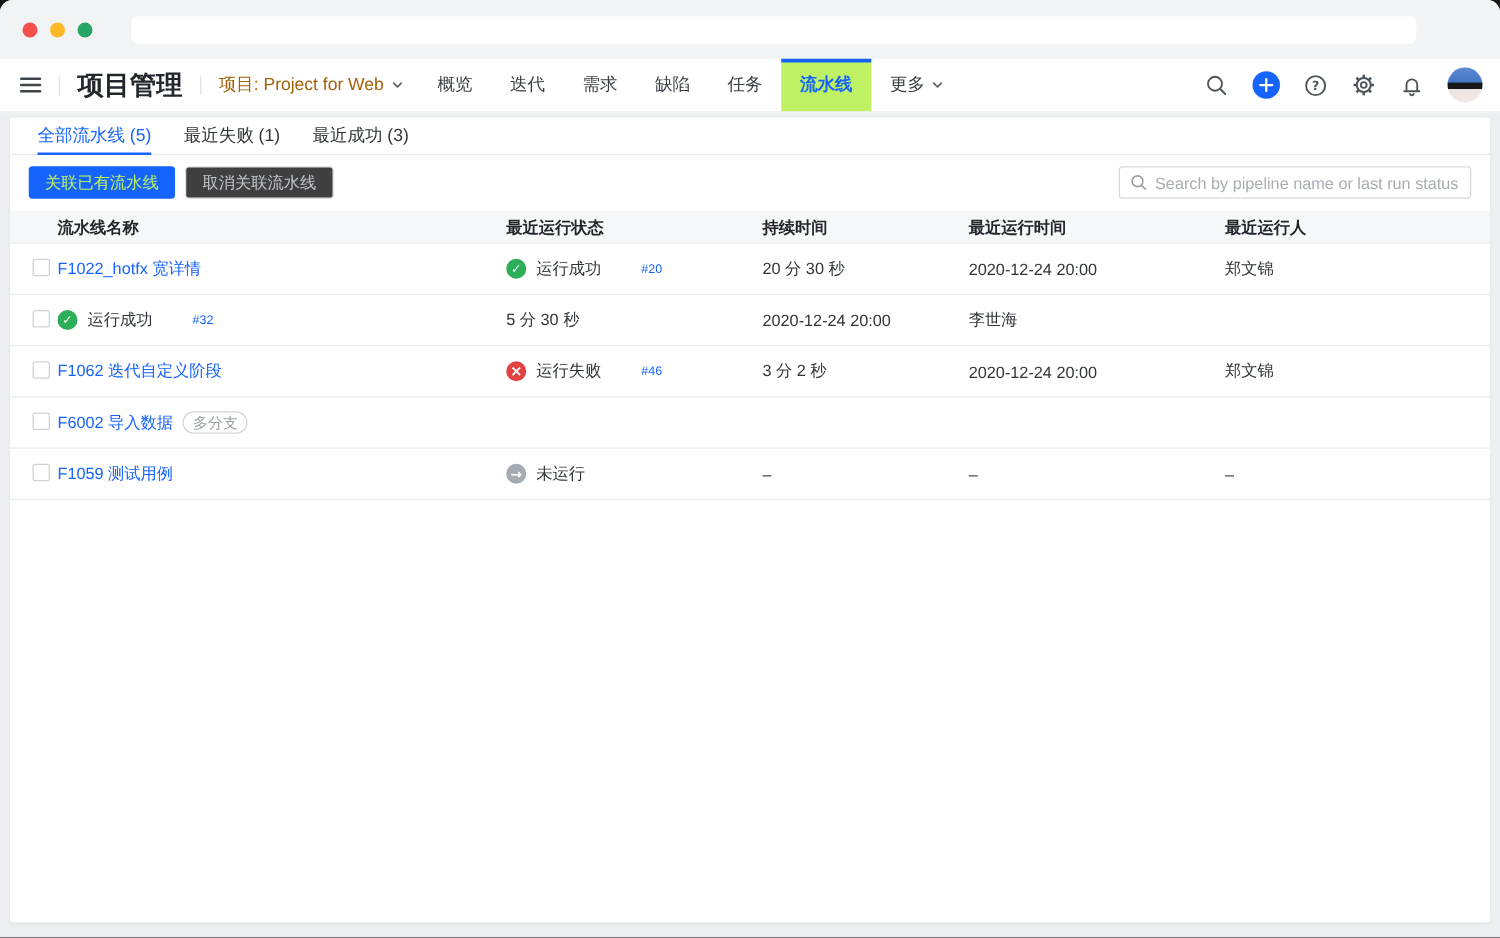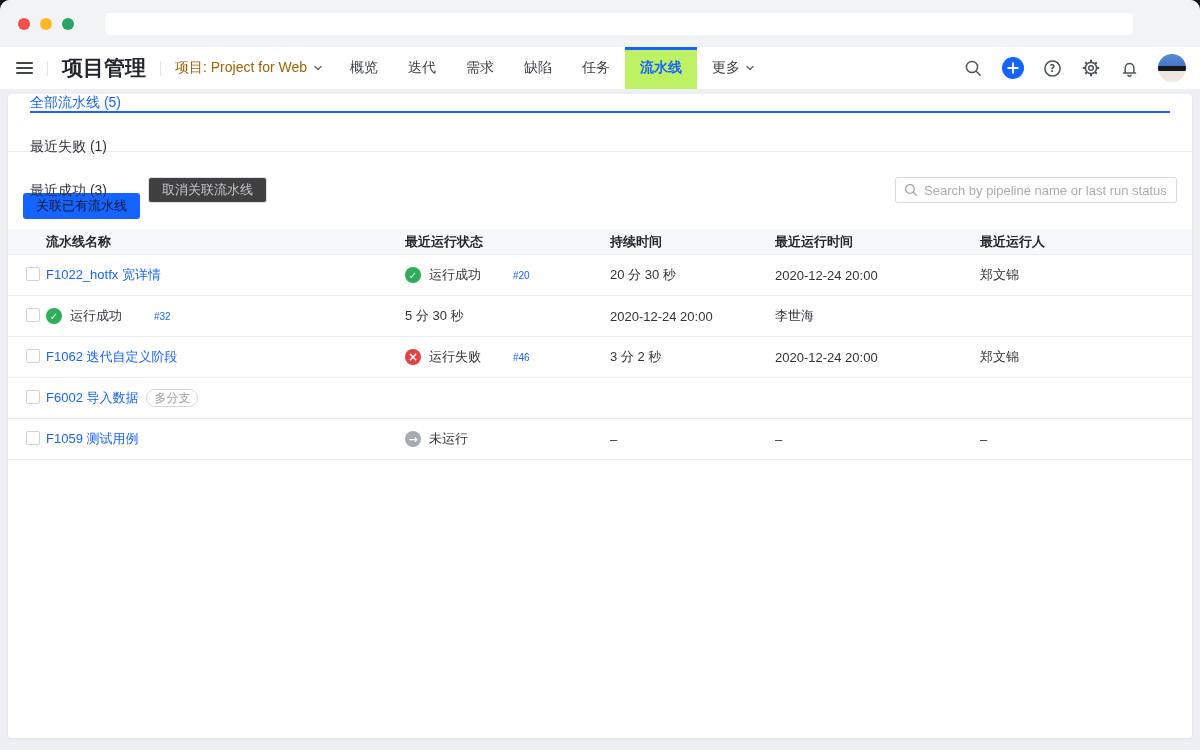--- a/index.html
+++ b/index.html
@@ -28,28 +28,28 @@
   .nav-tab.active { background:#bef264; color:var(--accent); font-weight:600; }
   .nav-tab.active::before { content:""; position:absolute; top:0; left:0; right:0; height:3px; background:var(--accent); }
   .header-actions { margin-left:auto; display:flex; align-items:center; gap:19px; padding-right:14px; }
   .hicon { display:inline-flex; align-items:center; cursor:pointer; }
   .plus-btn { width:22px; height:22px; border-radius:50%; background:var(--accent); display:inline-flex; align-items:center; justify-content:center; cursor:pointer; }
   .avatar { width:28px; height:28px; border-radius:50%; display:inline-block; cursor:pointer;
     background:linear-gradient(180deg,#5d8bd3 0%,#4477c5 42%,#17181a 44%,#17181a 60%,#ece4e0 62%,#f4e9e4 100%); }
 
   
   .card { margin:4px 8px 12px; height:644px; background:#fff; border-radius:3px; box-shadow:0 1px 3px rgba(0,0,0,.06); }
-  .ptabs { display:flex; gap:26px; padding:0 22px; height:58px; border-bottom:1px solid #e9ebee;flex-direction:column; }
+  .ptabs { display:flex; gap:26px; padding:0 22px; height:30px; border-bottom:1px solid #e9ebee; }
   .ptab { display:flex; align-items:center; font-size:14px; color:#30343a; position:relative; cursor:pointer; }
   .ptab.active { color:var(--accent); }
   .ptab.active::after { content:""; position:absolute; bottom:-1px; left:0; right:0; height:2px; background:var(--accent); }
 
   .toolbar { display:flex; align-items:center; padding:9px 15px 0 15px; }
   .btn { height:26px; font-size:13px; border-radius:3px; padding:0 13px; cursor:pointer; font-family:inherit; }
-  .btn.primary { background:var(--accent); color:#0f172a; border:none;margin-top:32px; }
+  .btn.primary { background:var(--accent); color:#bef264; border:none; }
   .btn.disabled { background:#404040; color:#c2c6cc; border:1px solid #dfe1e5; margin-left:8px; cursor:default; }
   .search-box { margin-left:auto; width:282px; height:26px; border:1px solid #d8dade; border-radius:3px; background:#fff; display:flex; align-items:center; gap:6px; padding:0 8px; }
   .search-box input { border:none; outline:none; flex:1; font-size:13px; color:#30343a; background:transparent; font-family:inherit; }
   .search-box input::placeholder { color:#a8adb3; }
 
   .tgrid { display:grid; grid-template-columns:20px 359px 205px 165px 205px 1fr; padding-left:18px; align-items:center; }
   .thead { margin-top:10px; height:26px; background:#f7f8fa; font-size:13px; font-weight:700; color:#23272d; border-bottom:1px solid #ebedf0; }
   .trow { height:41px; font-size:13px; color:#30343a; border-bottom:1px solid #ebedf0; }
   .checkbox { width:14px; height:14px; border:1px solid #cfd3d8; border-radius:2px; background:#fff; display:inline-block; cursor:pointer; }
   .cell-name { display:flex; align-items:center; gap:8px; }

